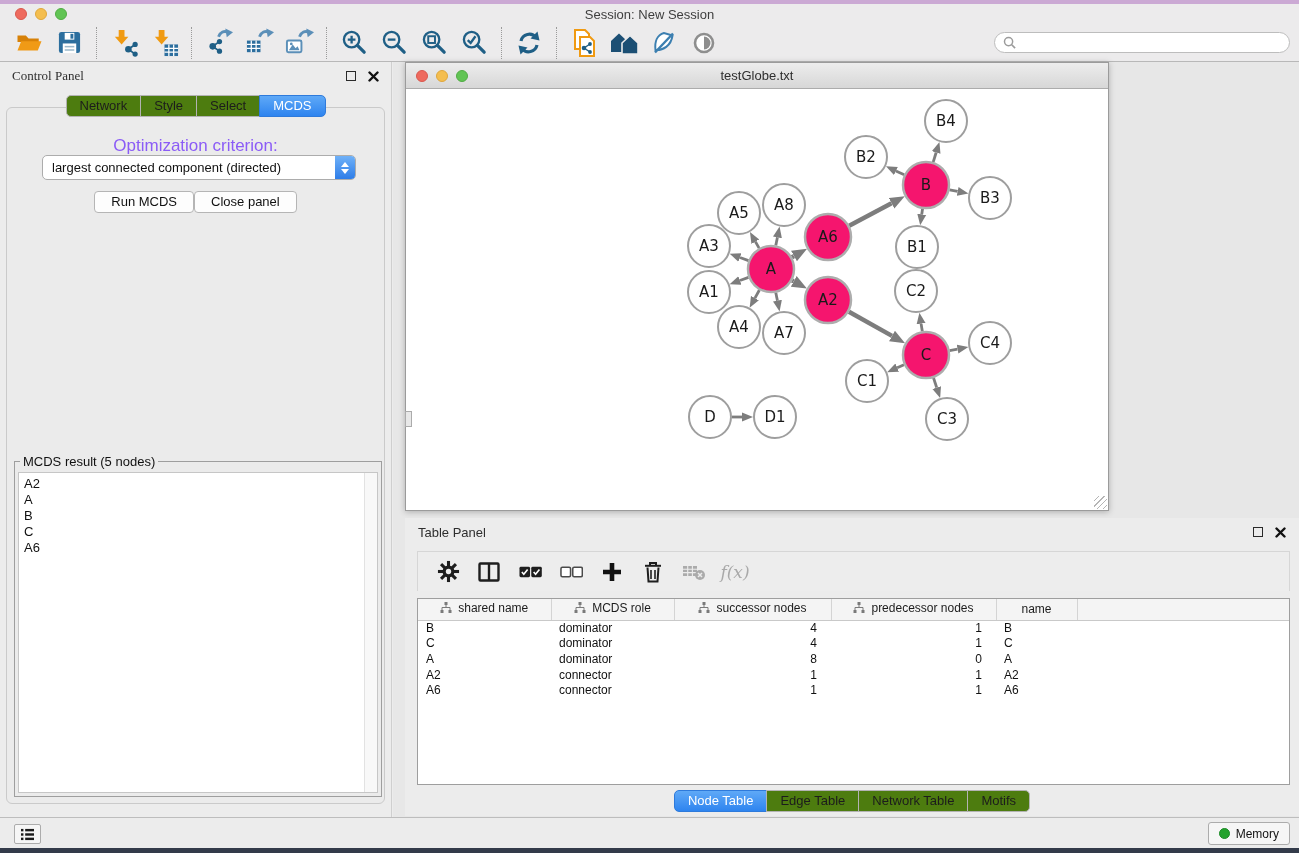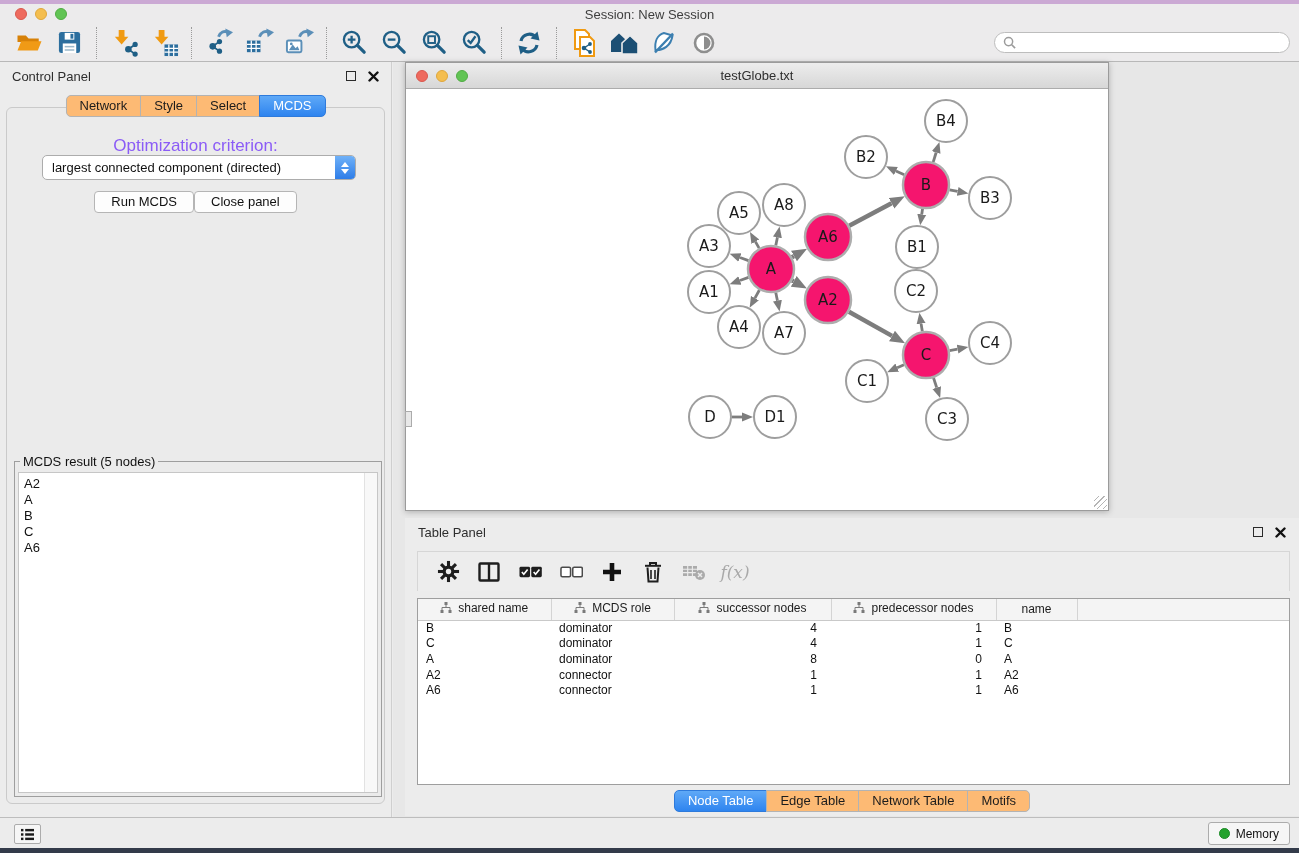--- a/index.html
+++ b/index.html
@@ -21,27 +21,27 @@
   .tb-btn { width:40px; height:32px; display:flex; align-items:center; justify-content:center; }
   .tb-sep { height:32px; border-left:1px dotted #9A9A9A; margin:0 7px; }
   .tb-search { margin-left:auto; width:296px; height:21px; border:1px solid #BDBDBD; border-radius:11px; background:#fff; display:flex; align-items:center; padding:0 8px; }
   .tb-search input { border:none; outline:none; flex:1; font-size:12px; font-family:"Liberation Sans",sans-serif; background:transparent; margin-left:5px; }
 
   
   .main { position:absolute; top:62px; left:0; bottom:36px; right:0; }
 
   
   .control-panel { position:absolute; left:0; top:0; bottom:0; width:392px; background:#ECECEC; border-right:1px solid #CFCFCF; }
-  .panel-head { position:absolute; top:0; left:0; right:0; height:28px; display:flex; align-items:center; padding:0 12px; }
+  .panel-head { position:absolute; top:0; left:0; right:0; height:28px; display:flex; align-items:center; padding:0 12px;font-family:Liberation Serif, serif; }
   .panel-title { font-size:13px; color:#2E2E2E; }
   .panel-head-btns { margin-left:auto; display:flex; align-items:center; gap:12px; }
   .float-btn { width:10px; height:10px; border:1.5px solid #2A2A2A; display:inline-block; }
   .seg-tabs { position:absolute; display:flex; }
   .cp-tabs { top:33px; left:50%; transform:translateX(-50%); }
-  .seg-tab { font-size:13px; color:#1C1C1C; background:#fdba74; border:1px solid #B3B3B3; padding:2px 13px 3px; margin-left:-1px; cursor:default; }
+  .seg-tab { font-size:13px; color:#1C1C1C; background:#4d7c0f; border:1px solid #B3B3B3; padding:2px 13px 3px; margin-left:-1px; cursor:default; }
   .seg-tab:first-child { border-radius:5px 0 0 5px; margin-left:0; }
   .seg-tab:last-child { border-radius:0 5px 5px 0; }
   .seg-tab.selected { background:linear-gradient(#5FA9F7,#2E84EF); border-color:#2E7ADB; color:#fff; }
   .cp-content { position:absolute; top:45px; left:6px; right:6px; bottom:13px; background:#EBEBEB; border:1px solid #CACACA; border-radius:6px; }
   .opt-label { position:absolute; top:74px; left:0; right:0; text-align:center; font-size:17px; color:#8b5cf6; }
   .opt-select { position:absolute; top:93px; left:42px; width:314px; height:25px; background:#fff; border:1px solid #ACACAC; border-radius:5px; display:flex; align-items:center; font-size:13px; color:#111; padding-left:9px; }
   .opt-select .stepper { margin-left:auto; width:20px; height:23px; border-radius:0 4px 4px 0; background:linear-gradient(#6FB1F8,#2E7DE8); display:flex; flex-direction:column; align-items:center; justify-content:center; gap:2px; }
   .tri-up { width:0; height:0; border-left:4px solid transparent; border-right:4px solid transparent; border-bottom:5px solid #fff; }
   .tri-down { width:0; height:0; border-left:4px solid transparent; border-right:4px solid transparent; border-top:5px solid #fff; }
   .cp-buttons { position:absolute; top:129px; left:0; right:0; display:flex; justify-content:center; }

